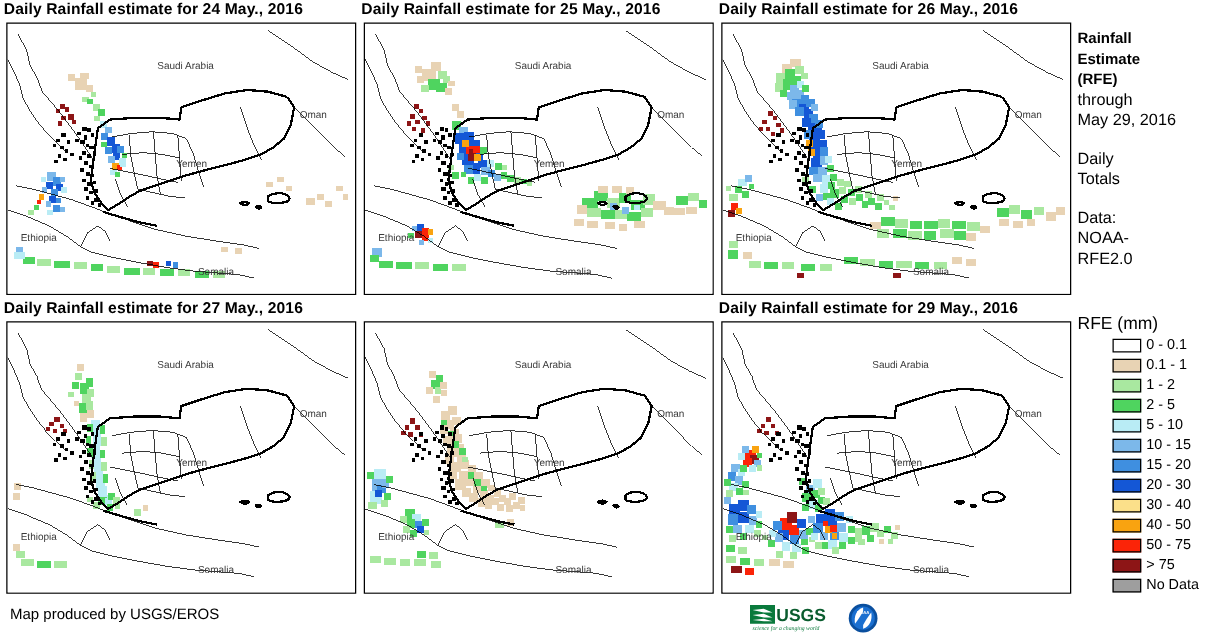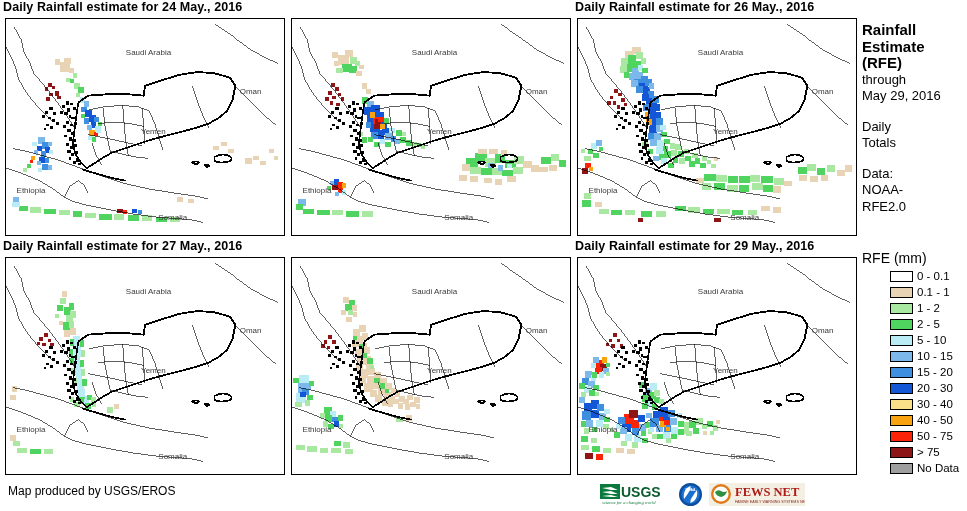--- a/index.html
+++ b/index.html
@@ -12,21 +12,21 @@
   .panel-title{font-size:12.5px;font-weight:bold;color:#000;
                letter-spacing:0.1px;line-height:14px;height:18px;
                white-space:nowrap;padding-left:3px;}
   .map-frame{position:absolute;left:5px;border:1px solid #000;
              background:#ffffff;overflow:hidden;}
   .map-inner{position:absolute;left:0;top:0;width:100%;height:100%;}
   .map-inner svg{display:block;width:100%;height:100%;}
 
   
   .sidebar{position:absolute;left:862px;top:0;width:105px;height:478px;}
-  .side-title{font-size:15px;font-weight:bold;line-height:16.5px;margin-top:22px;}
+  .side-title{font-size:12px;font-weight:bold;line-height:16.5px;margin-top:22px;}
   .side-sub{font-size:13px;line-height:16.5px;}
   .side-gap{height:14px;}
   .side-block{font-size:13px;line-height:16.5px;}
 
   .legend{position:absolute;left:862px;top:250px;width:105px;}
   .legend-title{font-size:14px;font-weight:normal;margin-bottom:3px;}
   .legend-row{display:flex;align-items:center;height:15px;margin-bottom:1px;padding-left:28px;}
   .swatch{width:23px;height:11px;border:1px solid #000;box-sizing:border-box;
           margin-right:4px;flex:none;}
   .legend-label{font-size:11.5px;line-height:11.5px;white-space:nowrap;}
@@ -206,20 +206,21 @@
               <text x="352" y="108" text-anchor="middle">Oman</text>
               <text x="212" y="165" text-anchor="middle">Yemen</text>
               <text x="36" y="250" text-anchor="middle">Ethiopia</text>
               <text x="240" y="288" text-anchor="middle">Somalia</text>
             </g>
           </svg>
         </div>
       </div>
     </div>
     <div class="panel" style="left: 286px; top: 0px; width: 286px; height: 239px;">
+      <div class="panel-title">Daily Rainfall estimate for 25 May., 2016</div>
       <div class="map-frame" style="top: 18px; width: 278px; height: 216px;">
         <div class="map-inner">
           <svg viewBox="0 0 400 310" preserveAspectRatio="none" shape-rendering="crispEdges">
             <rect x="0" y="0" width="400" height="310" fill="#ffffff"></rect>
             <g>
               <rect x="66" y="52" width="16" height="14" fill="#e8d3b4"></rect>
               <rect x="76" y="44" width="12" height="10" fill="#e8d3b4"></rect>
               <rect x="84" y="54" width="10" height="10" fill="#a9e8a0"></rect>
               <rect x="72" y="64" width="14" height="12" fill="#4fd45f"></rect>
               <rect x="82" y="68" width="12" height="10" fill="#4fd45f"></rect>
@@ -1240,23 +1241,13 @@
   </div>
   <div class="logo">
     <svg width="25" height="25" viewBox="0 0 25 25">
       <circle cx="12.5" cy="12.5" r="11.5" fill="#0a4f9e"></circle>
       <circle cx="12.5" cy="12.5" r="9.3" fill="#1a6fd0"></circle>
       <path d="M12.5 4 C7 6 5 11 6 17 C9 13 11 10 12.5 7 Z" fill="#ffffff"></path>
       <path d="M12.5 21 C18 19 20 14 19 8 C16 12 14 15 12.5 18 Z" fill="#ffffff"></path>
       <text x="12.5" y="9" font-family="Liberation Sans, sans-serif" font-size="3.4" font-weight="bold" fill="#ffffff" text-anchor="middle">NOAA</text>
     </svg>
   </div>
-  <div class="logo">
-    <svg width="96" height="25" viewBox="0 0 96 25">
-      <rect x="0" y="1" width="96" height="23" fill="#f3efe2"></rect>
-      <circle cx="12" cy="12" r="10" fill="#e07b1a"></circle>
-      <circle cx="12" cy="12" r="7.6" fill="#ffffff"></circle>
-      <path d="M6 10 q3 -3 6 -1 q3 2 6 0 q-1 5 -6 6 q-5 -1 -6 -5 z" fill="#2f8f3f"></path>
-      <text x="26" y="14" font-family="Liberation Serif, serif" font-size="12.5" font-weight="bold" fill="#b01a16">FEWS NET</text>
-      <text x="26" y="21" font-family="Liberation Sans, sans-serif" font-size="3.7" fill="#8a2b20">FAMINE EARLY WARNING SYSTEMS NETWORK</text>
-    </svg>
-  </div>
 </div>
 
 </body></html>

